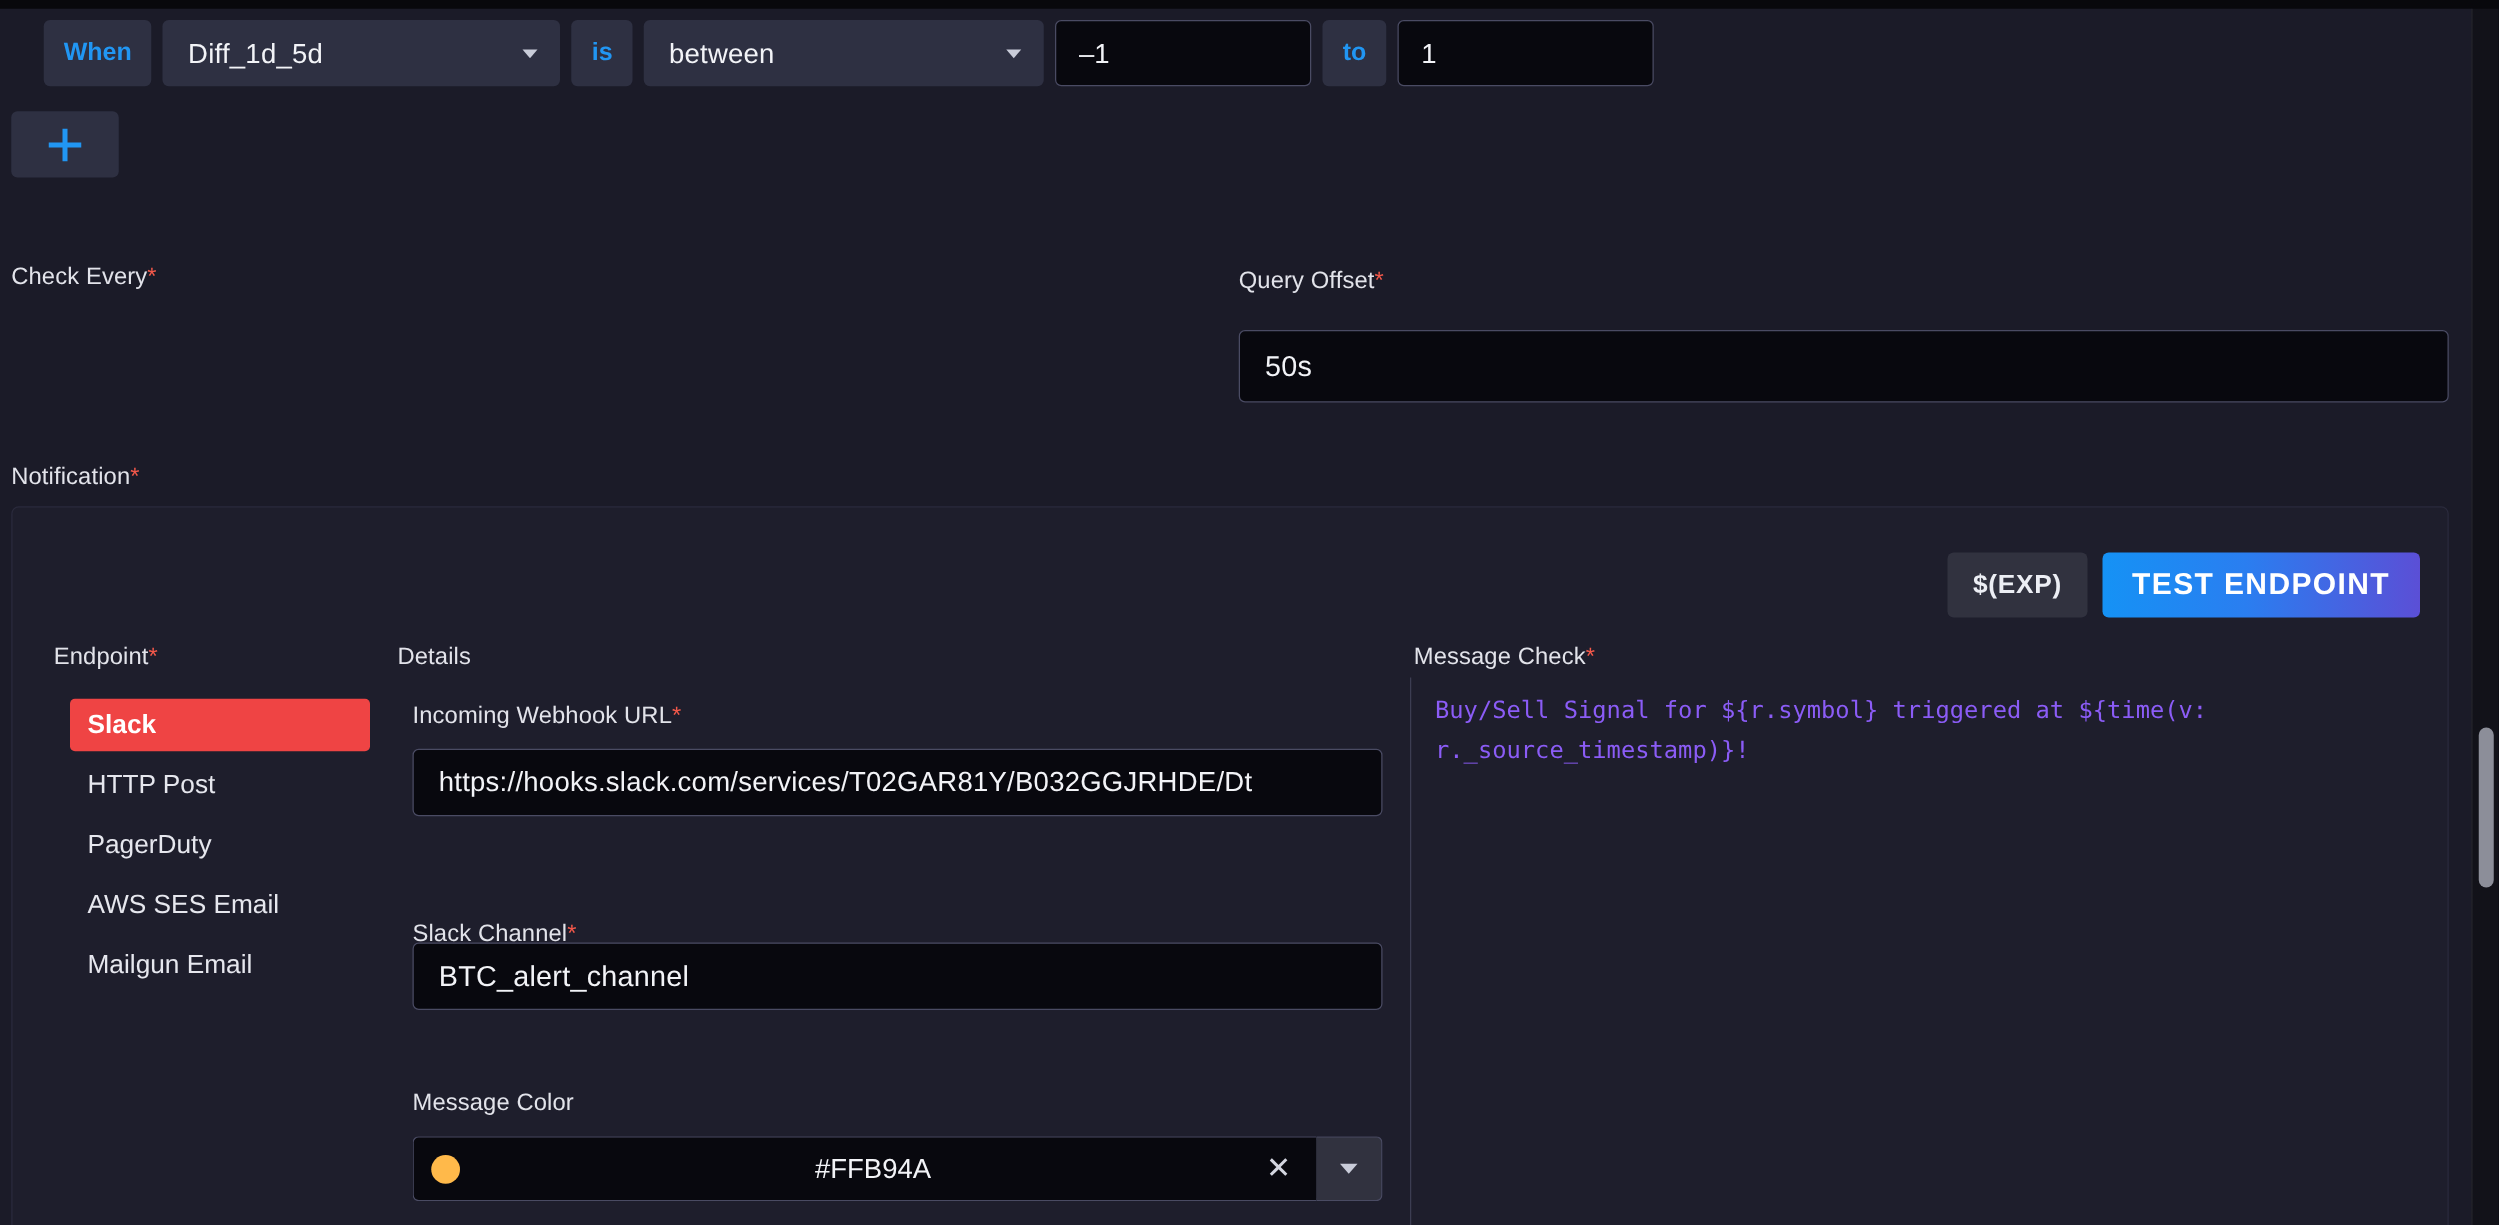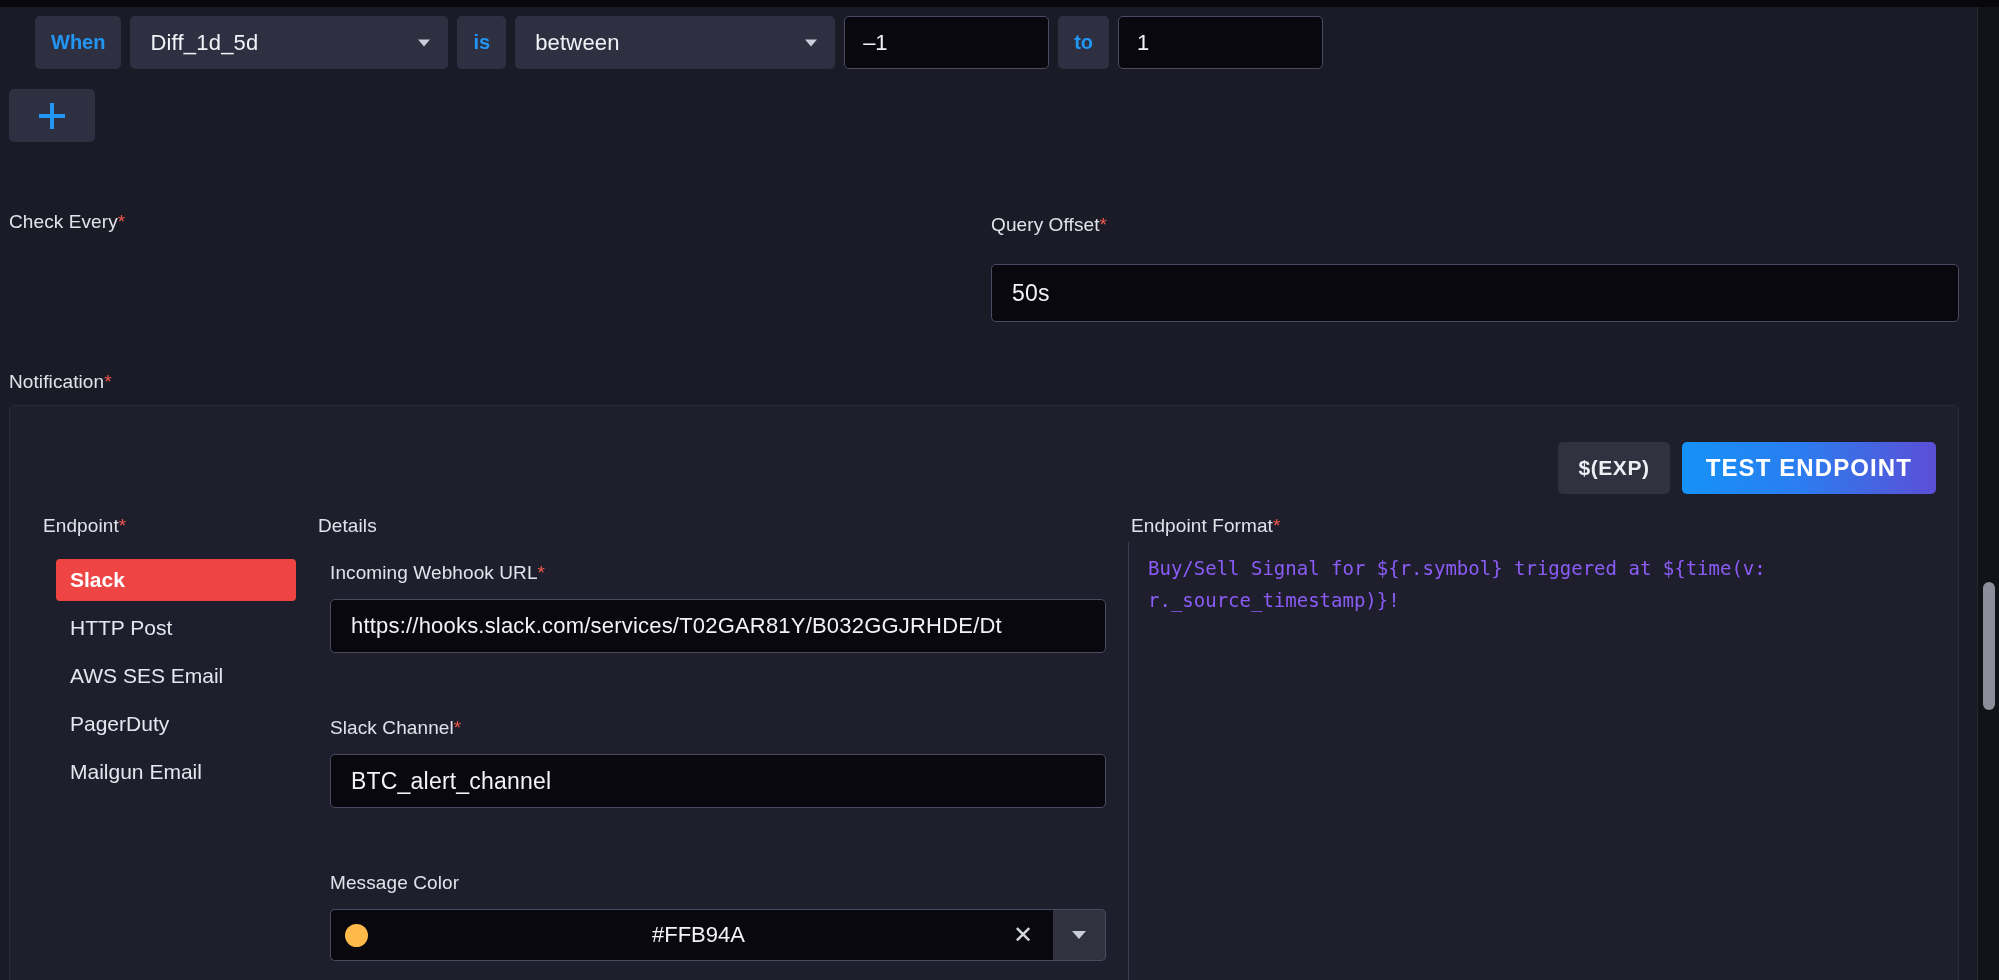--- a/index.html
+++ b/index.html
@@ -188,21 +188,21 @@
   .endpoint-item.active {
     background: #ef4444;
     color: #ffffff;
     font-weight: 600;
   }
 
   
   #details-label        { position: absolute; left: 318px; top: 508px; }
   #webhook-label        { position: absolute; left: 330px; top: 555px; }
   #webhook-input        { position: absolute; left: 330px; top: 592px; width: 776px; height: 54px; font-size: 22px; }
-  #slack-channel-label  { position: absolute; left: 330px; top: 710px; }
+  #slack-channel-label  { position: absolute; left: 330px; top: 730px; }
   #slack-channel-input  { position: absolute; left: 330px; top: 747px; width: 776px; height: 54px; }
   #message-color-label  { position: absolute; left: 330px; top: 865px; }
   #message-color-row    { position: absolute; left: 330px; top: 902px; width: 776px; height: 52px; display: flex; text-align: center; }
   #message-color-input {
     flex: 1;
     background: #08080e;
     border: 1px solid #4a4b63;
     border-right: none;
     border-radius: 5px 0 0 5px;
     display: flex; align-items: center;
@@ -329,24 +329,24 @@
     </div>
 
     <div id="endpoint-list">
       <div class="endpoint-item active">
         <span>Slack</span>
       </div>
       <div class="endpoint-item">
         <span>HTTP Post</span>
       </div>
       <div class="endpoint-item">
+        <span>PagerDuty</span>
+      </div>
+      <div class="endpoint-item">
         <span>AWS SES Email</span>
-      </div>
-      <div class="endpoint-item">
-        <span>PagerDuty</span>
       </div>
       <div class="endpoint-item">
         <span>Mailgun Email</span>
       </div>
     </div>
 
     <div class="field-label" id="details-label">Details</div>
 
     <div class="field-label" id="webhook-label">
       <span>Incoming Webhook URL</span><span class="req">*</span>
@@ -367,21 +367,21 @@
         <span id="color-clear-icon">✕</span>
       </div>
       <div id="color-dropdown-button">
         <span class="caret2"></span>
       </div>
     </div>
 
     <div id="column-divider"></div>
 
     <div class="field-label" id="message-format-label">
-      <span>Endpoint Format</span><span class="req">*</span>
+      <span>Message Check</span><span class="req">*</span>
     </div>
     <div id="message-format-text">Buy/Sell Signal for ${r.symbol} triggered at ${time(v: r._source_timestamp)}!</div>
 
   </div>
 
   <div id="scrollbar-track">
     <div id="scrollbar-thumb"></div>
   </div>
 
 </div>

